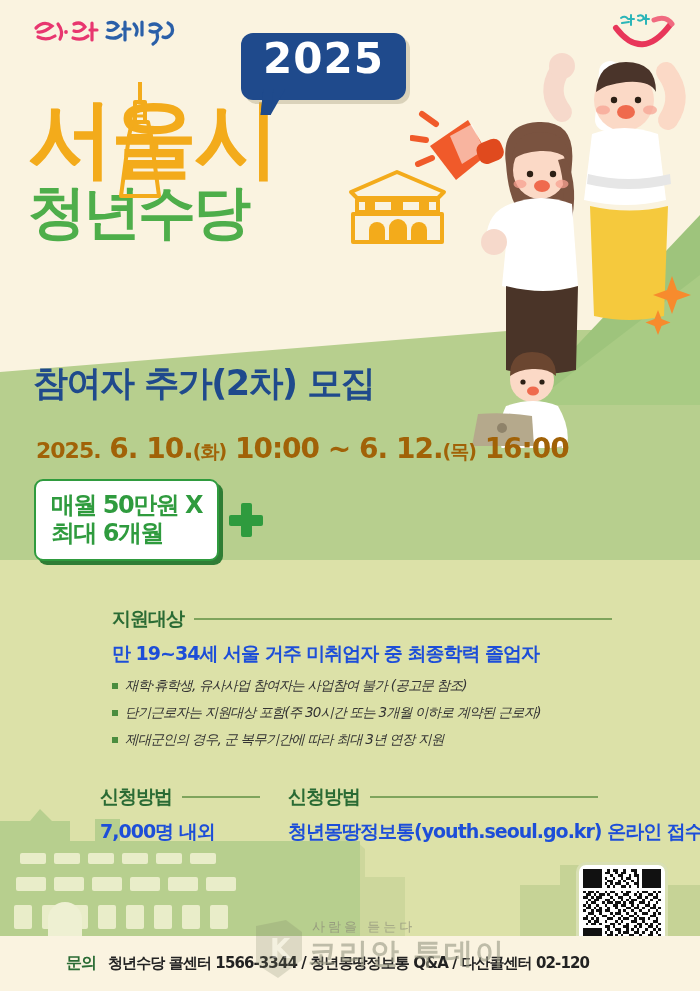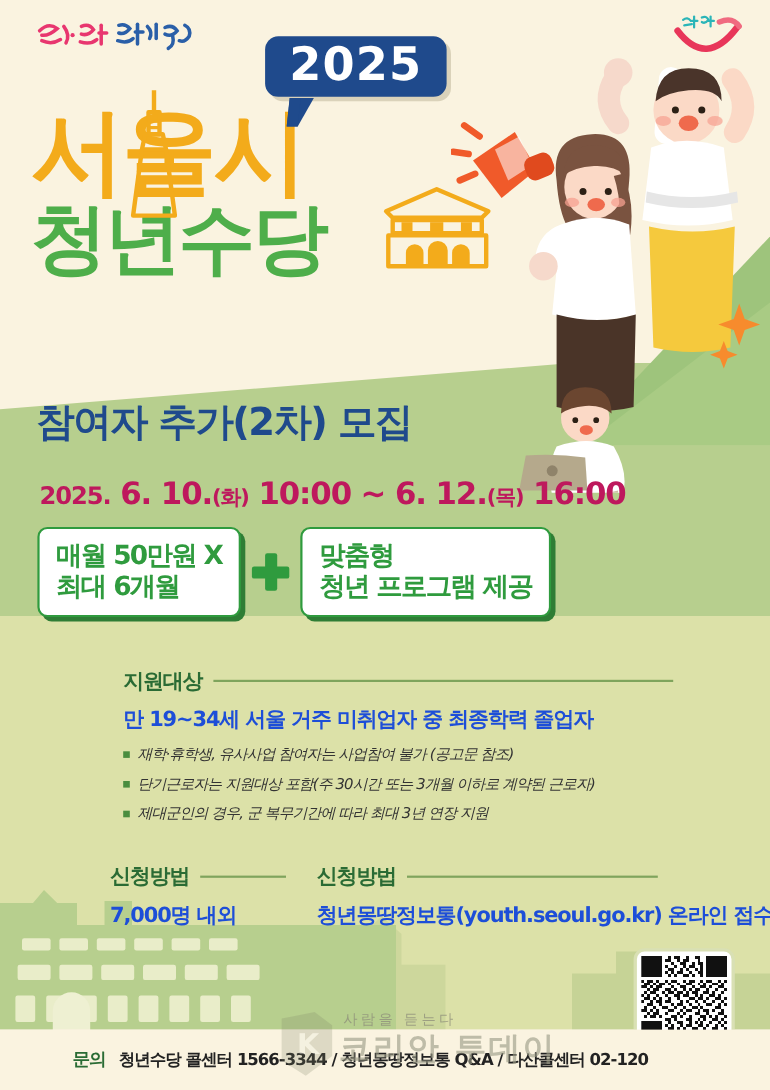--- a/index.html
+++ b/index.html
@@ -59,21 +59,21 @@
   }
   .seoul-logo svg { display:block; }
 
   
   .youth-logo { position:absolute; right:22px; top:8px; z-index:20; width:70px; height:48px; }
 
   
   .bubble {
     position:absolute; left:241px; top:33px; z-index:15;
     background:#1f4a8c; border-radius:12px;
-    padding:5px 22px 8px 22px;
+    padding:5px 22px 20px 22px;
     box-shadow:4px 4px 0 rgba(180,170,140,.45);
     text-align:center;
   }
   .bubble .yr {
     font-family:"DejaVu Sans", sans-serif;
     font-weight:bold; font-size:42px; line-height:1;
     color:#ffffff; letter-spacing:1px;
     -webkit-text-stroke:0px;
   }
   .bubble-tail {
@@ -95,42 +95,42 @@
     letter-spacing:-3px;
     white-space:nowrap;
   }
   .title-line1 {
     font-size:86px; color:#f3ab1b;
     -webkit-text-stroke:5px #faf3e0;
     paint-order:stroke fill;
     text-shadow: 0 0 0 #faf3e0;
   }
   .title-line2 {
-    font-size:70px; color:#4eae4a;
+    font-size:58px; color:#4eae4a;
     -webkit-text-stroke:5px #faf3e0;
     paint-order:stroke fill;
     margin-top:6px;
   }
   
   .tower { position:absolute; left:110px; top:78px; z-index:16; }
   .palace { position:absolute; left:345px; top:168px; z-index:16; }
 
   
   .subtitle {
     position:absolute; left:33px; top:360px; z-index:14;
     font-family:"DejaVu Sans", sans-serif;
     font-weight:bold; font-size:35px; color:#1f4a8c;
     letter-spacing:-1.5px; white-space:nowrap;
   }
 
   
   .date-line {
     position:absolute; left:36px; top:432px; z-index:14;
     font-family:"DejaVu Sans", sans-serif;
-    font-weight:bold; font-size:28px; color:#be185d;
+    font-weight:bold; font-size:28px; color:#a16207;
     letter-spacing:-1px; white-space:nowrap;
   }
   .date-line .sm { font-size:19px; }
   .date-line .y  { font-size:22px; }
 
   
   .benefits {
     position:absolute; left:34px; top:479px; z-index:14;
     display:flex; align-items:center; gap:10px;
   }
@@ -426,24 +426,20 @@
     <span>6. 12.</span><span class="sm">(목)</span>
     <span>16:00</span>
   </div>
 
   <div class="benefits">
     <div class="bbox">
       <div>매월 50만원 X</div>
       <div>최대 6개월</div>
     </div>
     <div class="plus-mark"></div>
-    <div class="bbox">
-      <div>맞춤형</div>
-      <div>청년 프로그램 제공</div>
-    </div>
   </div>
 
   <div class="sec" style="left:112px; top:606px; width:500px;">
     <div class="sec-head">
       <span>지원대상</span>
       <span class="sec-rule"></span>
     </div>
     <div class="sec-main">만 19~34세 서울 거주 미취업자 중 최종학력 졸업자</div>
     <div class="bullets">
       <div class="bullet">재학·휴학생, 유사사업 참여자는 사업참여 불가 (공고문 참조)</div>

